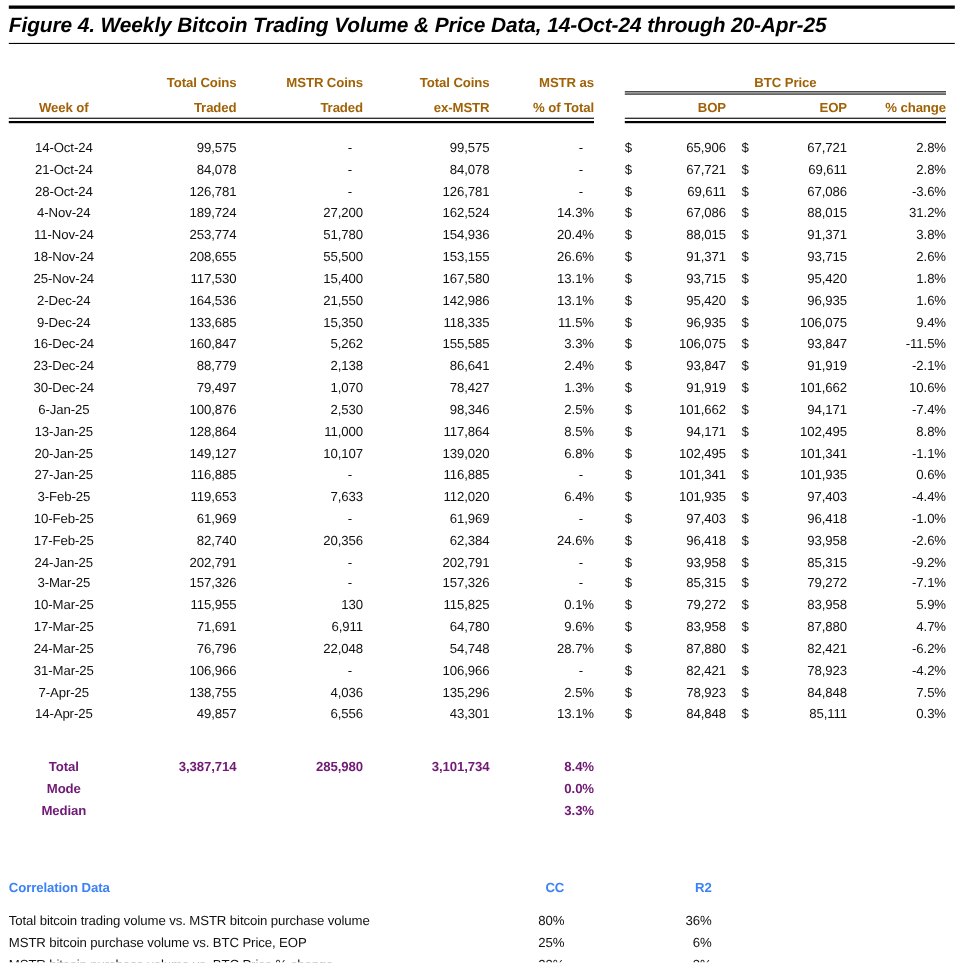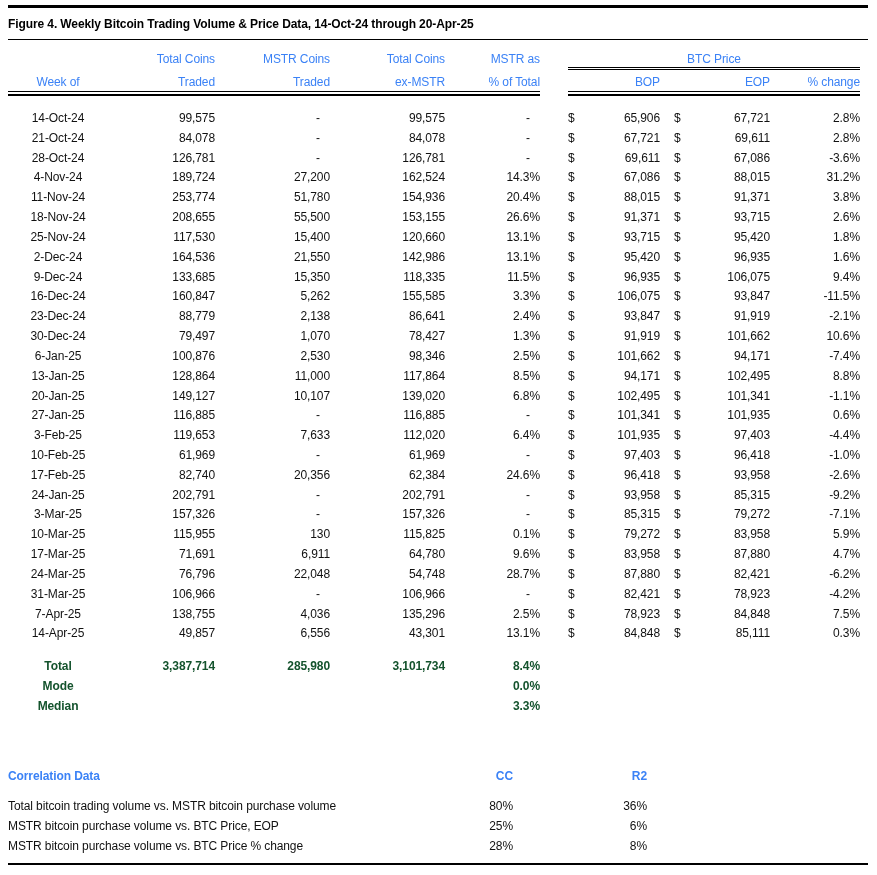--- a/index.html
+++ b/index.html
@@ -9,29 +9,29 @@
     box-sizing:border-box;
     padding:5px 9px 0 8px;
     background:#ffffff;
     font-family:"Liberation Sans", sans-serif;
     color:#111111;
     letter-spacing:-0.1px;
     overflow:hidden;
     --cols: 100px 107px 115px 115px 95px 28px 16px 76px 28px 82px 90px;
   }
   .top-rule { height:3px; background:#000; }
-  .title { margin-top:7px; font-size:12px; line-height:18px; font-weight:bold; color:#000; }
+  .title { margin-top:7px; font-size:19px; line-height:18px; font-weight:bold; color:#000;font-style:italic; }
   .title-rule { margin-top:6px; border-top:1.5px solid #000; }
 
   .hdr {
     display:grid;
     grid-template-columns: var(--cols);
     grid-template-rows: 18px 5px 18px;
-    margin-top:8px;
-    font-size:12px; font-weight:normal; color:#3b82f6;
+    margin-top:24px;
+    font-size:12px; font-weight:bold; color:#a16207;
     align-items:end;
   }
   .hc { white-space:nowrap; }
   .right { text-align:right; }
   .center { text-align:center; }
   .hdr .g-total1 { grid-column:2; grid-row:1; }
   .hdr .g-mstr1  { grid-column:3; grid-row:1; }
   .hdr .g-ex1    { grid-column:4; grid-row:1; }
   .hdr .g-pct1   { grid-column:5; grid-row:1; }
   .hdr .g-btc    { grid-column:7 / span 5; grid-row:1; text-align:center; }
@@ -64,22 +64,22 @@
   .num { text-align:right; }
   .week { text-align:center; }
   .dollar { text-align:left; }
   .dollar.d2 { padding-left:14px; }
   .dash { padding-right:10px; }
 
   .summary {
     display:grid;
     grid-template-columns: var(--cols);
     grid-auto-rows:20px;
-    margin-top:13px;
-    font-size:12px; font-weight:bold; color:#14532d;
+    margin-top:28px;
+    font-size:12px; font-weight:bold; color:#701a75;
     align-items:center;
   }
 
   .corr { margin-top:50px; font-size:12px; }
   .corr-grid { display:grid; grid-template-columns: 437px 68px 134px; grid-auto-rows:20px; align-items:center; }
   .corr-head { font-weight:bold; color:#3b82f6; }
   .corr-rows { display:grid; grid-template-columns: 437px 68px 134px; grid-auto-rows:20px; align-items:center; margin-top:10px; }
 
   .source-rule { margin-top:7px; border-top:2px solid #000; }
   .source { margin-top:5px; font-size:11px; color:#222; }
@@ -199,21 +199,21 @@
         <div class="c num">91,371</div>
         <div class="c dollar d2">$</div>
         <div class="c num">93,715</div>
         <div class="c num">2.6%</div>
       </div>
 
       <div class="r">
         <div class="c week">25-Nov-24</div>
         <div class="c num">117,530</div>
         <div class="c num">15,400</div>
-        <div class="c num">120,660</div>
+        <div class="c num">167,580</div>
         <div class="c num">13.1%</div>
         <div class="c"></div>
         <div class="c dollar">$</div>
         <div class="c num">93,715</div>
         <div class="c dollar d2">$</div>
         <div class="c num">95,420</div>
         <div class="c num">1.8%</div>
       </div>
 
       <div class="r">

